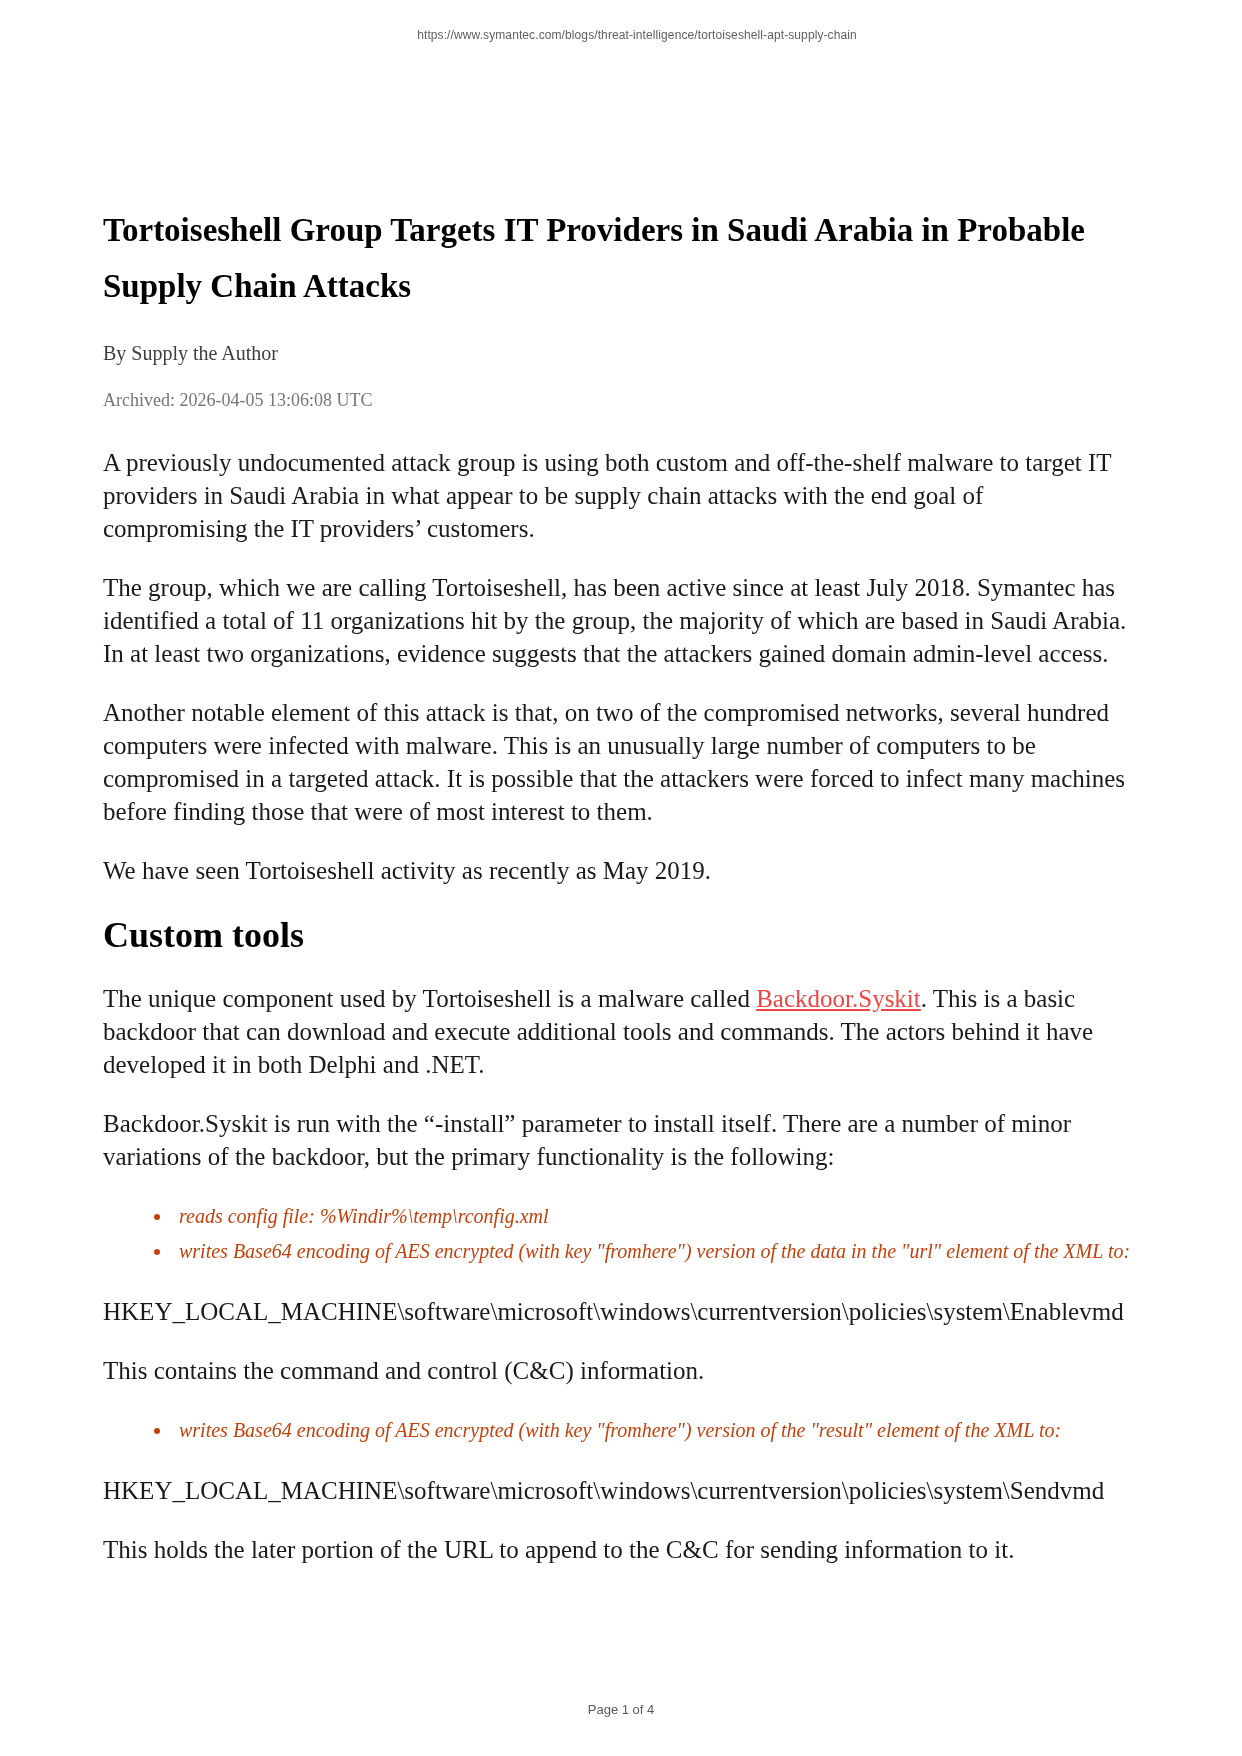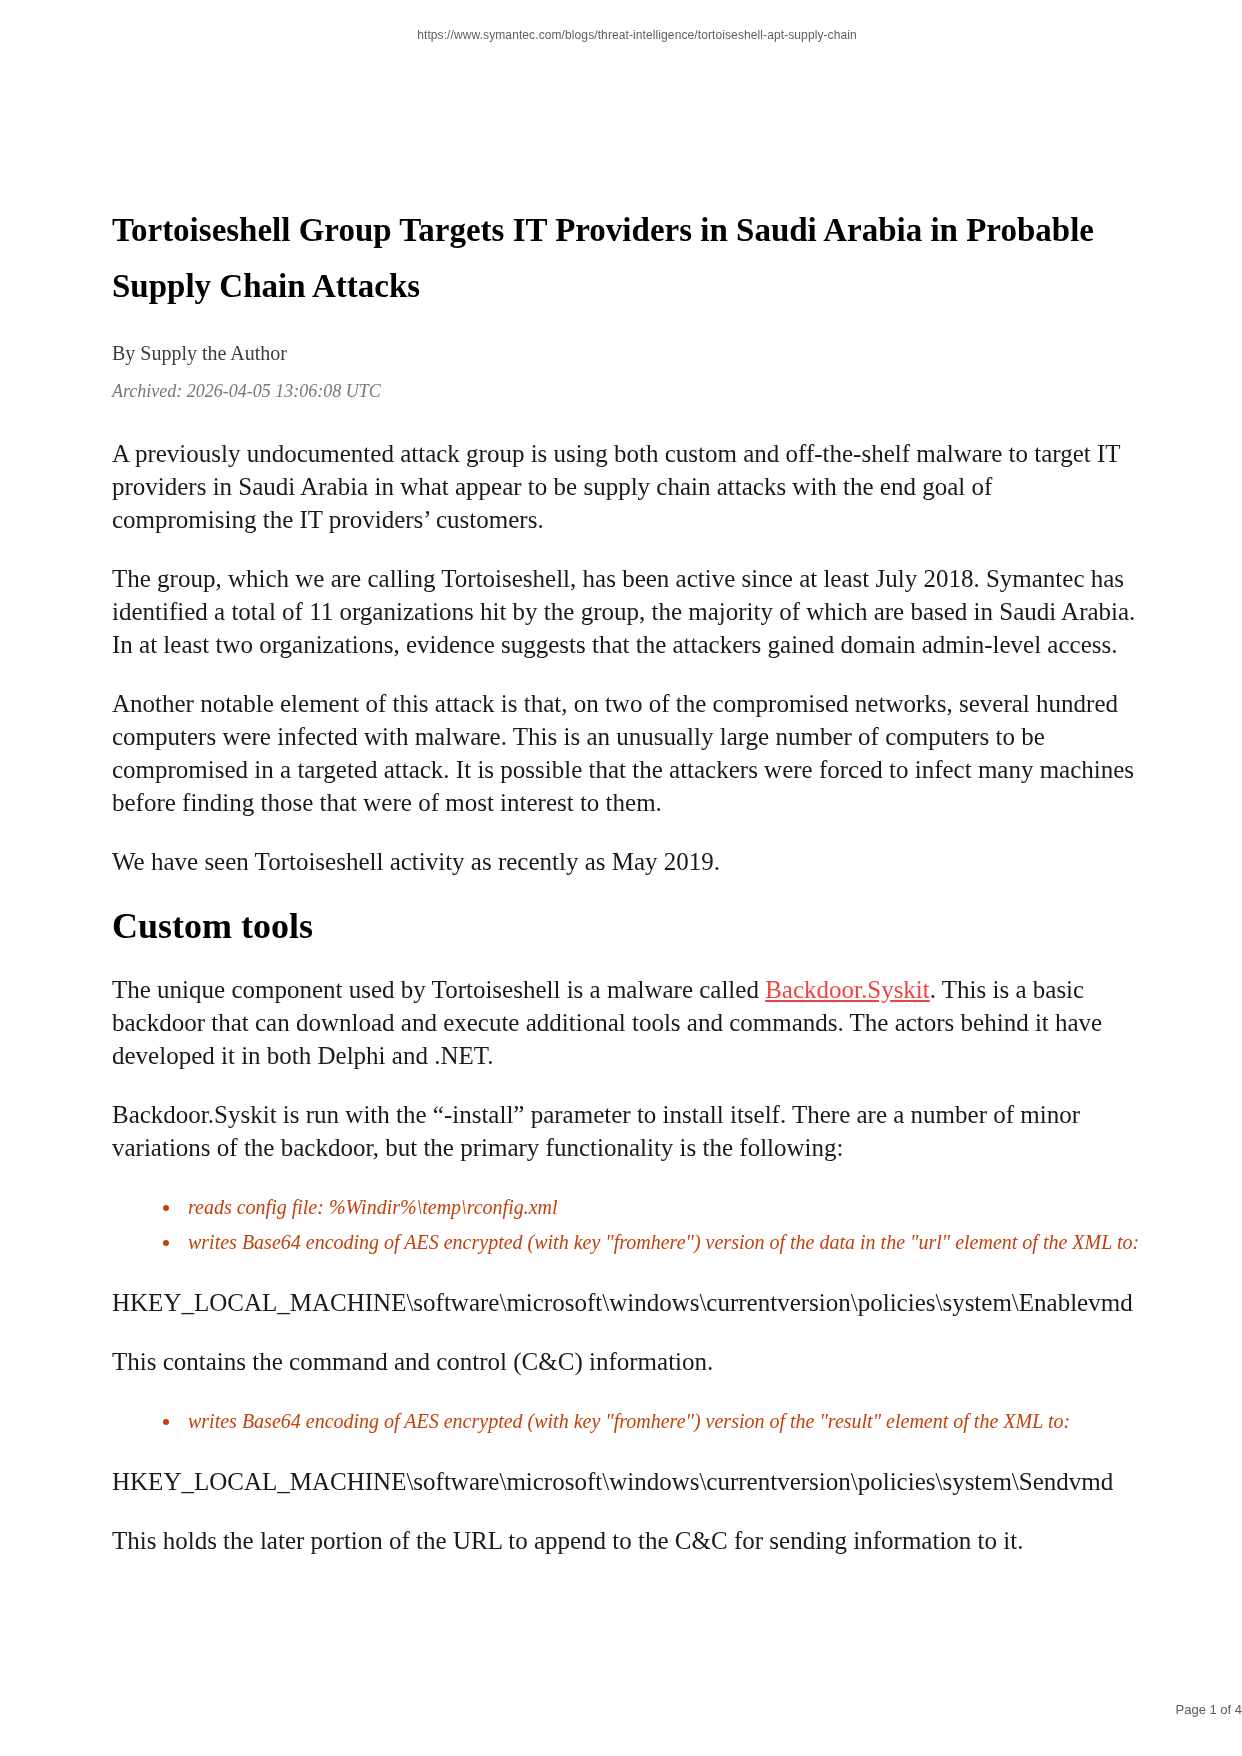--- a/index.html
+++ b/index.html
@@ -23,42 +23,41 @@
     width: 100%;
     text-align: center;
     font-family: "Liberation Sans", sans-serif;
     font-size: 12px;
     color: #5f5f5f;
     letter-spacing: 0.1px;
   }
   .content {
     position: absolute;
     top: 0;
-    left: 112px;
+    left: 103px;
     width: 1030px;
   }
   h1.title {
     margin: 202px 0 0 0;
     font-size: 33px;
     line-height: 56px;
     font-weight: 700;
     color: #000000;
   }
   p.byline {
     margin: 26px 0 0 0;
     font-size: 20px;
     line-height: 26px;
     color: #3d3d3d;
   }
   p.archived {
-    margin: 13px 0 0 0;
+    margin: 22px 0 0 0;
     font-size: 18px;
     line-height: 24px;
     color: #767676;
-    font-style: italic;
   }
   p.body-para {
     margin: 0 0 26px 0;
     font-size: 25px;
     line-height: 33px;
     color: #1a1a1a;
   }
   p.first-para {
     margin-top: 34px;
   }
@@ -84,21 +83,21 @@
   a.inline-link {
     color: #ef4444;
     text-decoration: underline;
     cursor: pointer;
   }
   .page-footer {
     position: absolute;
     top: 1702px;
     left: 0;
     width: 100%;
-    text-align: right;
+    text-align: center;
     font-family: "Liberation Sans", sans-serif;
     font-size: 13px;
     color: #5a5a5a;
   }
 </style>
 </head>
 <body>
 
 <div class="page">
 

